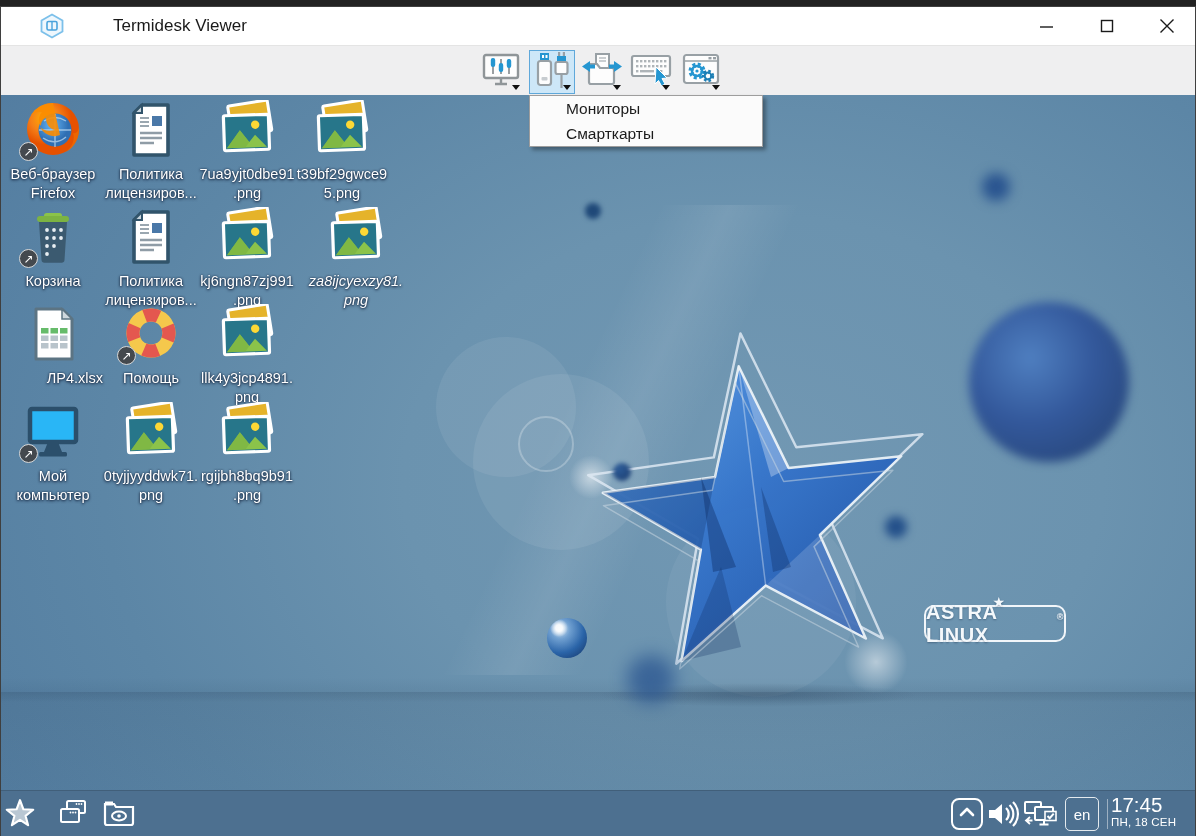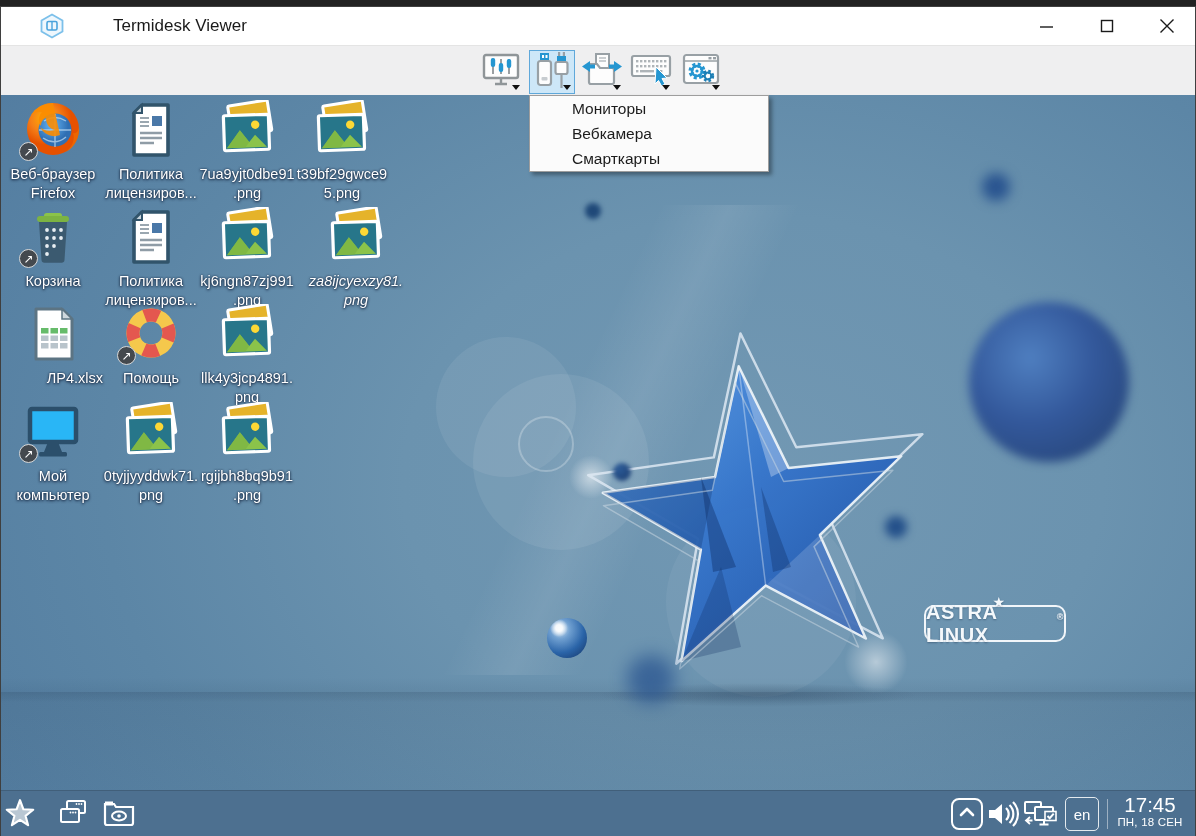--- a/index.html
+++ b/index.html
@@ -39,32 +39,32 @@
   .dart{position:relative;width:64px;height:64px;margin:0 auto;}
   .dart svg{position:absolute;left:2px;top:2px;}
   .badge{position:absolute;left:-2px;bottom:1px;width:19px;height:19px;border-radius:50%;
     background:#44494e;border:1px solid #d8d8d8;color:#fff;display:flex;align-items:center;justify-content:center;
     font-size:12px;line-height:1;box-sizing:border-box;}
   .dlabel{margin-top:3px;font-size:14.5px;line-height:1.3;color:#ffffff;
     text-shadow:0 1px 3px rgba(5,15,40,.9),0 0 2px rgba(5,15,40,.65);}
   .dlabel div{white-space:nowrap;}
   
   .menu{position:absolute;left:528px;top:88px;width:232px;background:#fbfbfb;border:1px solid #9d9d9d;
-    box-shadow:3px 3px 4px rgba(0,0,0,.35);z-index:50;padding-left:6px;}
+    box-shadow:3px 3px 4px rgba(0,0,0,.35);z-index:50;}
   .mitem{height:25px;line-height:25px;padding-left:36px;font-size:15.5px;color:#1c1c1c;white-space:nowrap;}
   .mitem.selected{background:#a8d2f3;}
   
   .taskbar{position:absolute;left:0;bottom:4px;right:0;height:46px;background:#4d7090;border-top:1px solid rgba(0,0,0,.15);}
   .tb-ic{position:absolute;top:7px;display:flex;align-items:center;justify-content:center;}
   .enbox{position:absolute;left:1064px;top:6px;width:34px;height:34px;border:1.5px solid rgba(255,255,255,.85);
     border-radius:5px;color:#fff;font-size:15px;display:flex;align-items:center;justify-content:center;box-sizing:border-box;}
   .chevbox{position:absolute;left:950px;top:7px;width:32px;height:32px;border:2px solid #fff;border-radius:8px;
     display:flex;align-items:center;justify-content:center;box-sizing:border-box;}
   .tb-div{position:absolute;left:1106px;top:8px;width:1px;height:30px;background:rgba(255,255,255,.45);}
-  .clock{position:absolute;left:1110px;top:3px;width:78px;text-align:center;color:#fff;}
+  .clock{position:absolute;left:1110px;top:3px;width:78px;text-align:left;color:#fff;}
   .clock .time{font-size:20.5px;line-height:22px;}
   .clock .date{font-size:11.5px;line-height:13px;letter-spacing:.2px;}
 </style>
 </head>
 <body>
 
 <div class="window">
 
   <div class="titlebar">
     <span class="title-icon">
@@ -503,21 +503,20 @@
           <div class="dlabel">
             <div>rgijbh8bq9b91</div>
             <div>.png</div>
           </div>
         </div>
       </div>
   </div>
 
   <div class="menu" id="menu">
       <div class="mitem">Мониторы</div>
-      <div class="mitem">Вебкамера</div>
       <div class="mitem">Смарткарты</div>
     </div>
 
   <div class="taskbar">
     <div class="tb-ic" style="left:3px;">
       <span>
         <svg width="32" height="32" viewBox="0 0 30 30">
           <polygon points="15,2 18.2,10.6 27.4,11 20.2,16.7 22.6,25.5 15,20.5 7.4,25.5 9.8,16.7 2.6,11 11.8,10.6" fill="#b9c7d3" stroke="#fff" stroke-width="2" stroke-linejoin="round"></polygon>
         </svg>
       </span>

